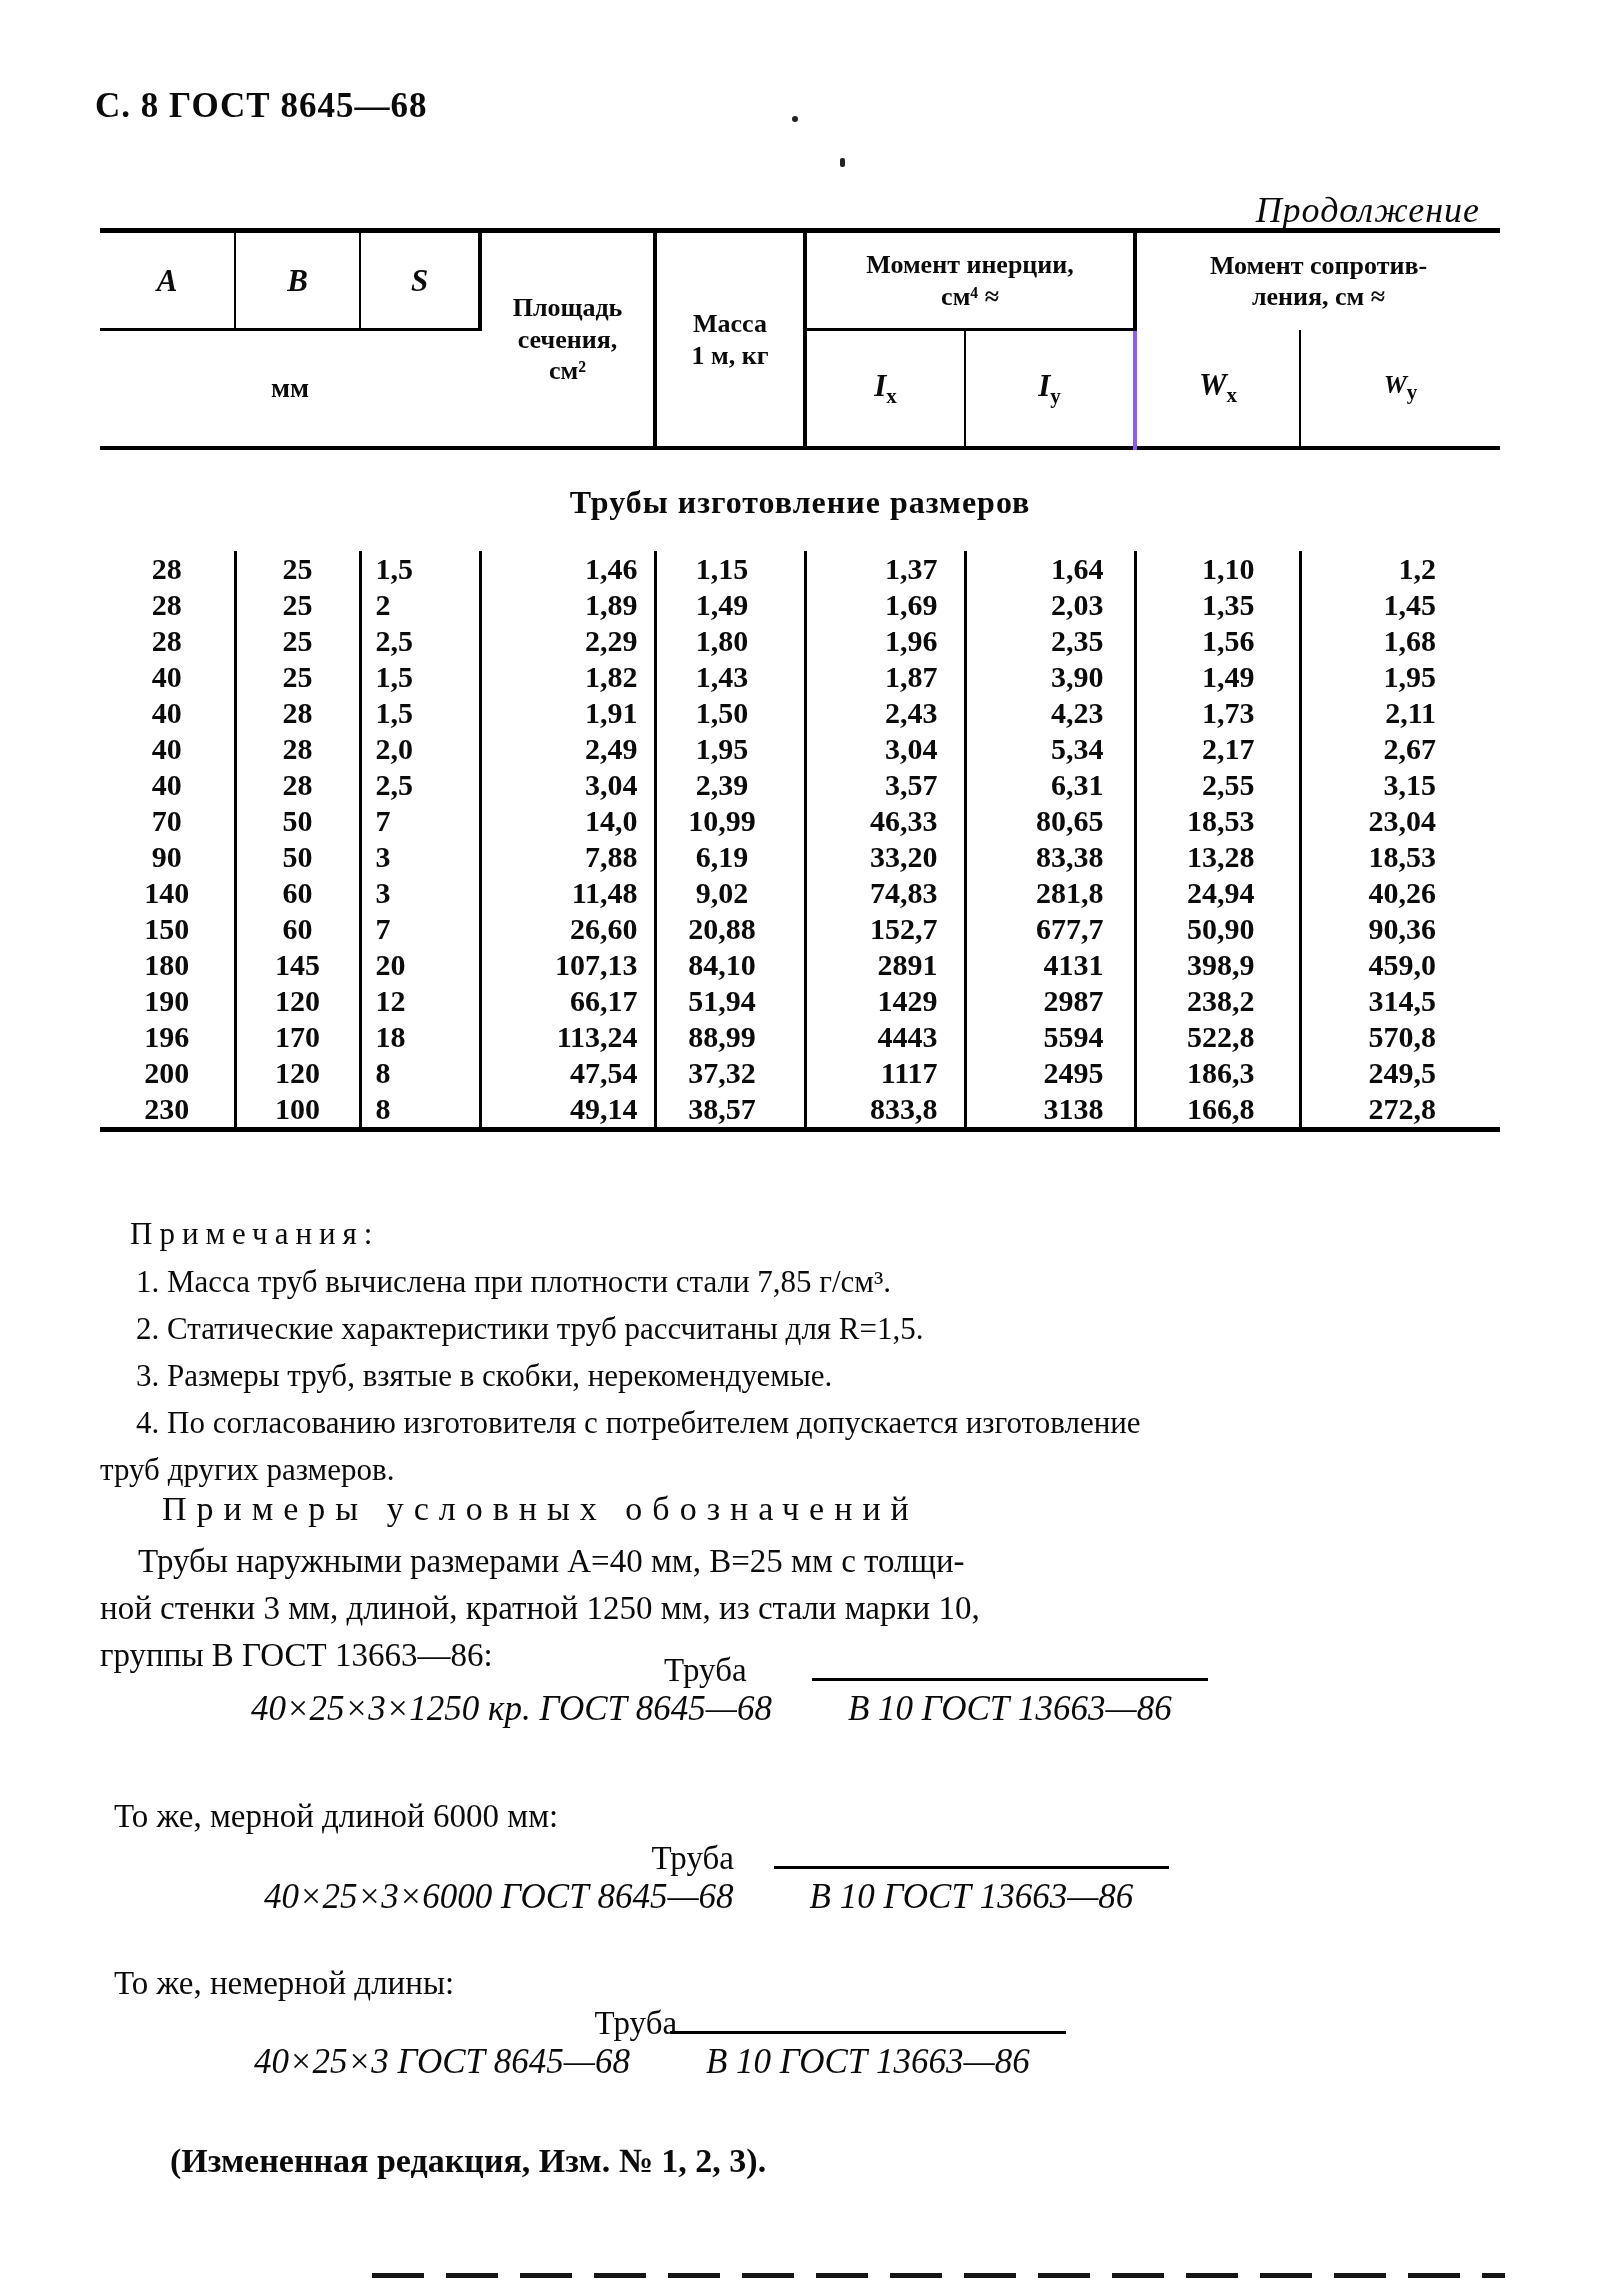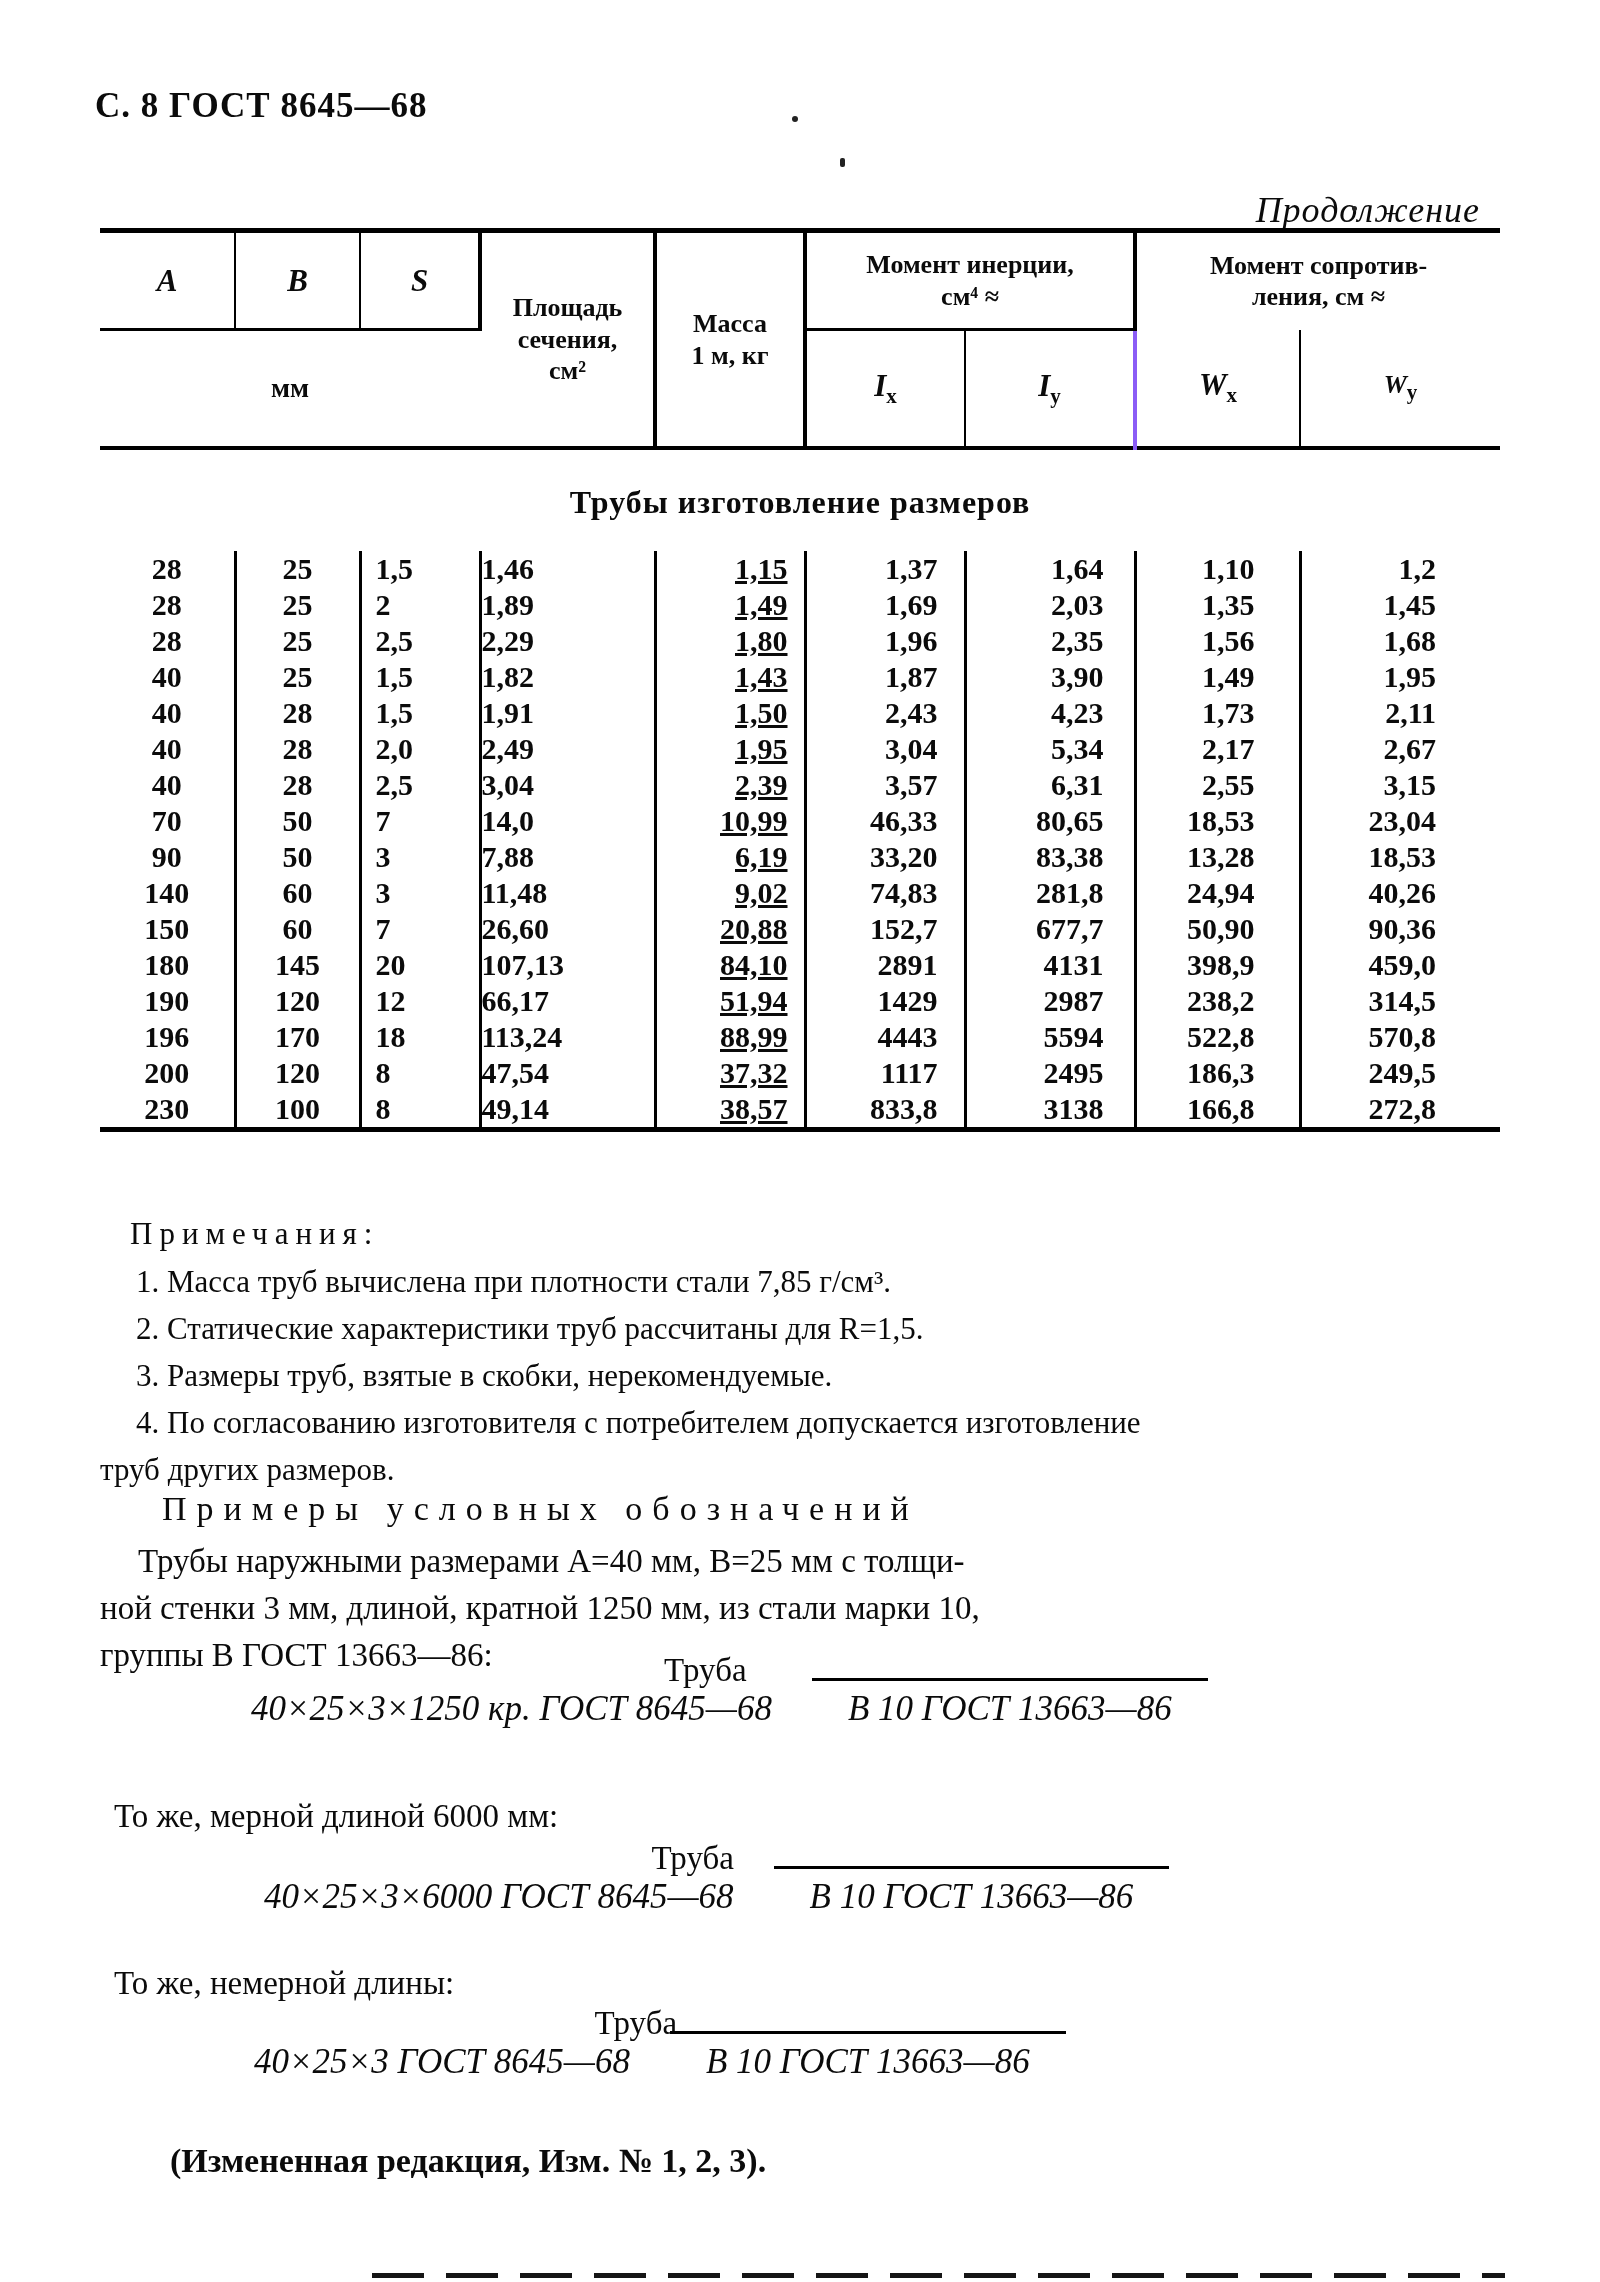--- a/index.html
+++ b/index.html
@@ -49,22 +49,22 @@
   .data-table{border-bottom:5px solid #000;}
   .data-table td{
     font-size:30px;font-weight:700;height:36px;line-height:36px;
     padding:0;white-space:nowrap;overflow:visible;
   }
   .data-table td.c0,.data-table td.c1,.data-table td.c2,.data-table td.c3,
   .data-table td.c4,.data-table td.c5,.data-table td.c6,.data-table td.c7{
     border-right:3px solid #000;}
   .c0,.c1{text-align:center;}
   .c2{text-align:left;padding-left:14px !important;}
-  .c3{text-align:left;padding-right:16px !important;}
-  .c4{text-align:right;padding-right:16px !important;text-decoration:underline;}
+  .c3{text-align:right;padding-right:16px !important;}
+  .c4{text-align:center;padding-right:16px !important;}
   .c5{text-align:right;padding-right:26px !important;}
   .c6{text-align:right;padding-right:30px !important;}
   .c7{text-align:right;padding-right:44px !important;}
   .c8{text-align:right;padding-right:64px !important;}
   
   .notes{position:absolute;top:1210px;left:100px;width:1400px;font-size:31px;}
   .notes-heading{letter-spacing:7px;line-height:48px;padding-left:30px;}
   .note-item{line-height:47px;text-indent:36px;white-space:pre-line;}
   
   .examples-heading{

